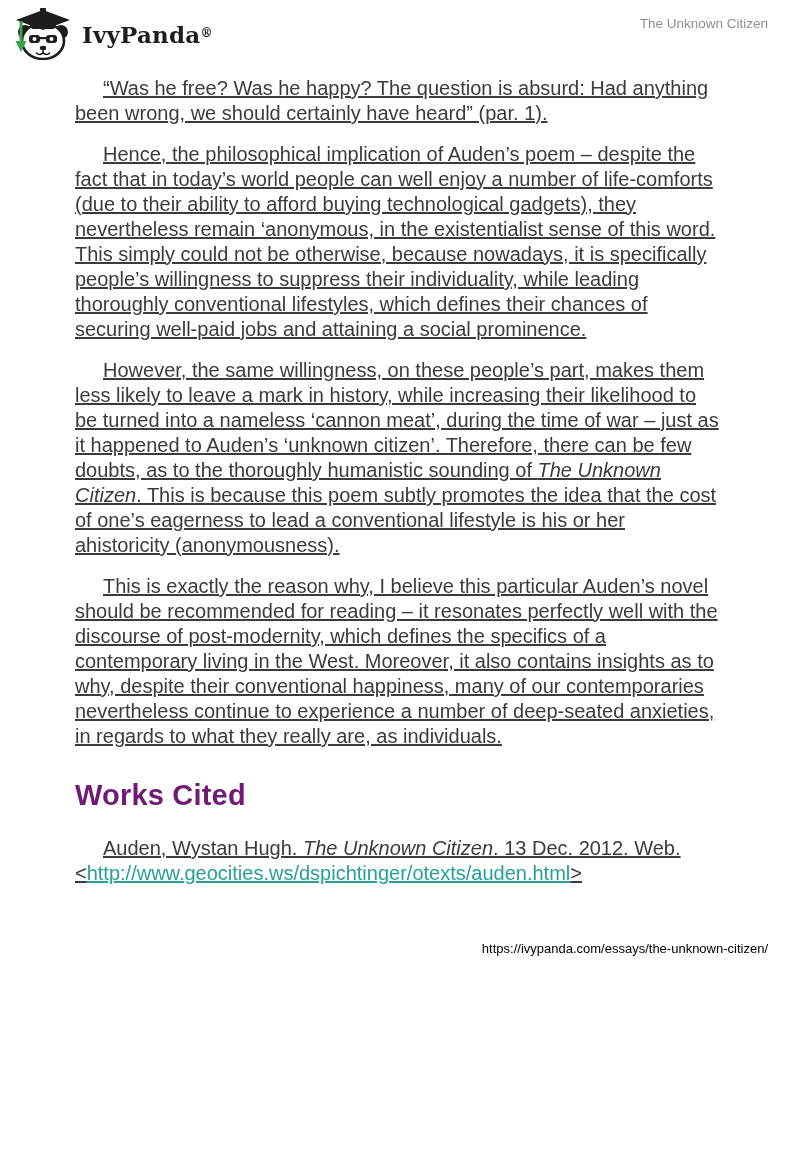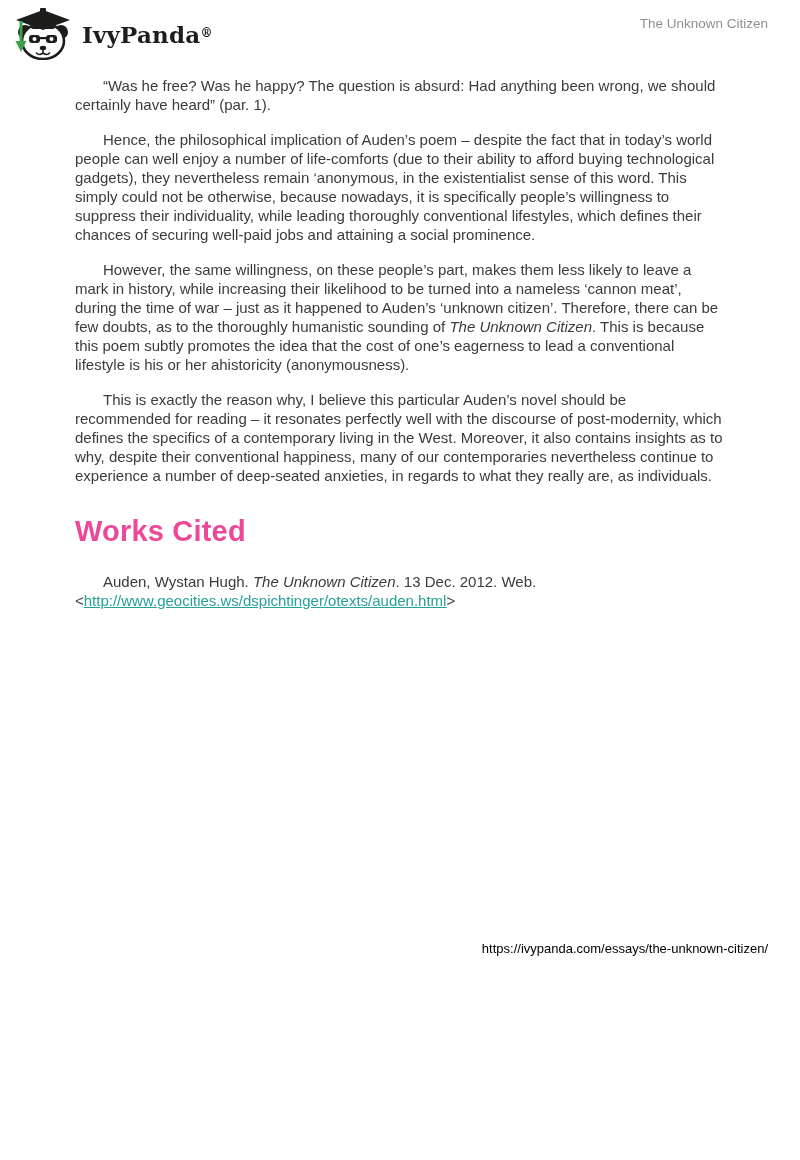--- a/index.html
+++ b/index.html
@@ -39,30 +39,31 @@
   .page-title {
     margin-top: 8px;
     font-size: 13.5px;
     color: #8f8f8f;
   }
   
   .content {
     padding: 14px 77px 0 75px;
   }
   .content p {
-    font-size: 15px;
-    line-height: 19px;
+    font-size: 20px;
+    line-height: 25px;
     color: #3b3b3b;
     text-indent: 28px;
     margin-bottom: 16px;
+    text-decoration: underline;
   }
   .works-cited-heading {
     font-size: 29px;
     font-weight: bold;
-    color: #ec4899;
+    color: #701a75;
     margin: 30px 0 24px 0;
     letter-spacing: 0.2px;
   }
   .content p.citation { margin-bottom: 12px; }
   a.link {
     color: #26a099;
     text-decoration: underline;
     cursor: pointer;
   }
   

